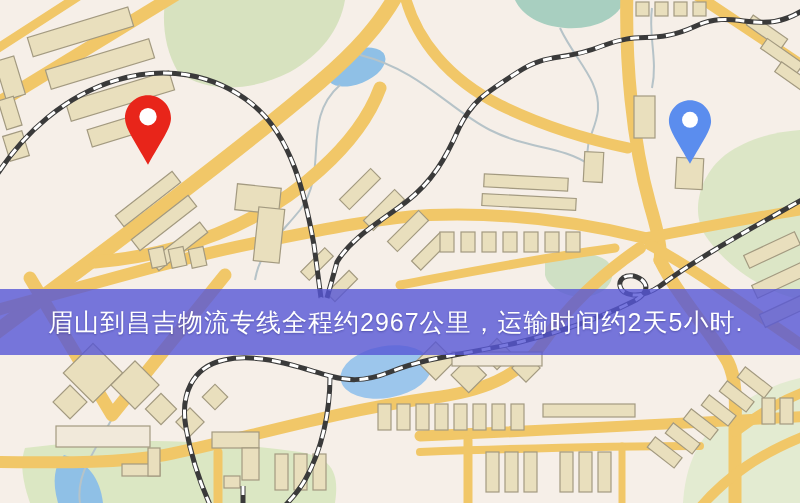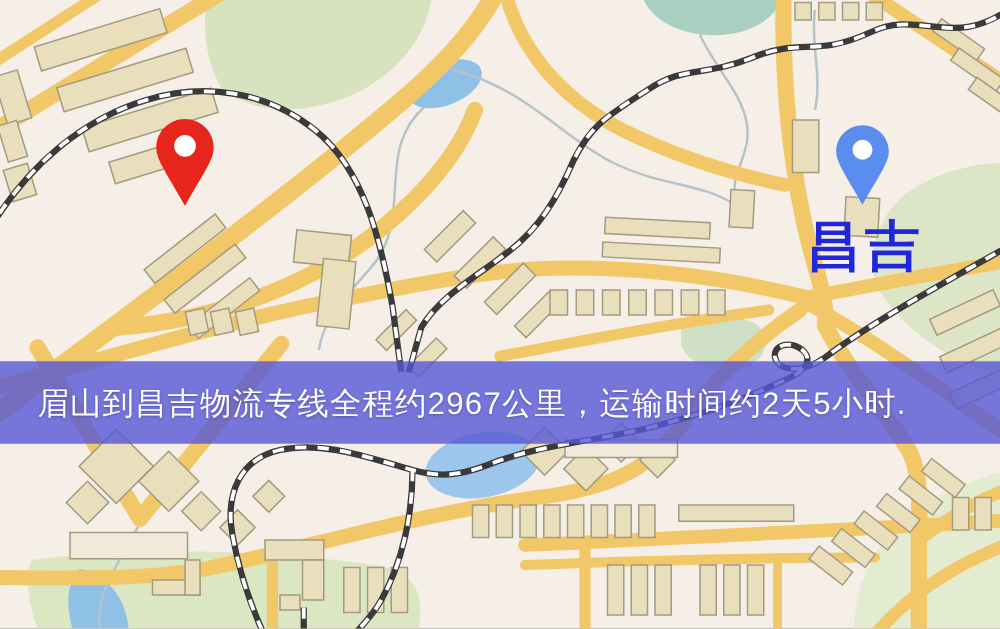--- a/index.html
+++ b/index.html
@@ -17,21 +17,21 @@
     font-weight:bold;
     font-size:45px;
     line-height:1;
     letter-spacing:3px;
     white-space:nowrap;
     text-shadow:0 0 1px rgba(255,255,255,.35);
   }
   #banner{
     position:absolute;left:0;top:289px;width:800px;height:66px;
     display:flex;align-items:center;
-    box-sizing:border-box;padding-left:30px;
+    box-sizing:border-box;padding-left:48px;
   }
   #banner span{
     font-size:25px;
     letter-spacing:1px;
     white-space:nowrap;
     text-shadow:0 1px 2px rgba(40,40,120,.45);
   }
 </style>
 </head>
 <body>
@@ -212,19 +212,18 @@
       <circle cx="23.5" cy="22" r="8.5" fill="#ffffff"></circle>
     </svg>
   </div>
 
   <div class="pin" style="left:668px;top:98px;width:44px;height:68px;">
     <svg viewBox="0 0 47 70" width="44" height="68">
       <path d="M23.5 1 C11 1 1 11 1 23.5 C1 33 10 45 23.5 69 C37 45 46 33 46 23.5 C46 11 36 1 23.5 1 Z" fill="#5b8dee"></path>
       <circle cx="23.5" cy="22" r="8.5" fill="#ffffff"></circle>
     </svg>
   </div>
-  <div class="pin-label" style="left: 645px; top: 176px; font-size: 44px; color: rgb(33, 39, 216);">昌吉</div>
 
   <div id="banner" style="background: rgba(86, 86, 214, 0.8);">
     <span style="color: rgb(255, 255, 255);">眉山到昌吉物流专线全程约2967公里，运输时间约2天5小时.</span>
   </div>
 
 </div>
 
 </body></html>

